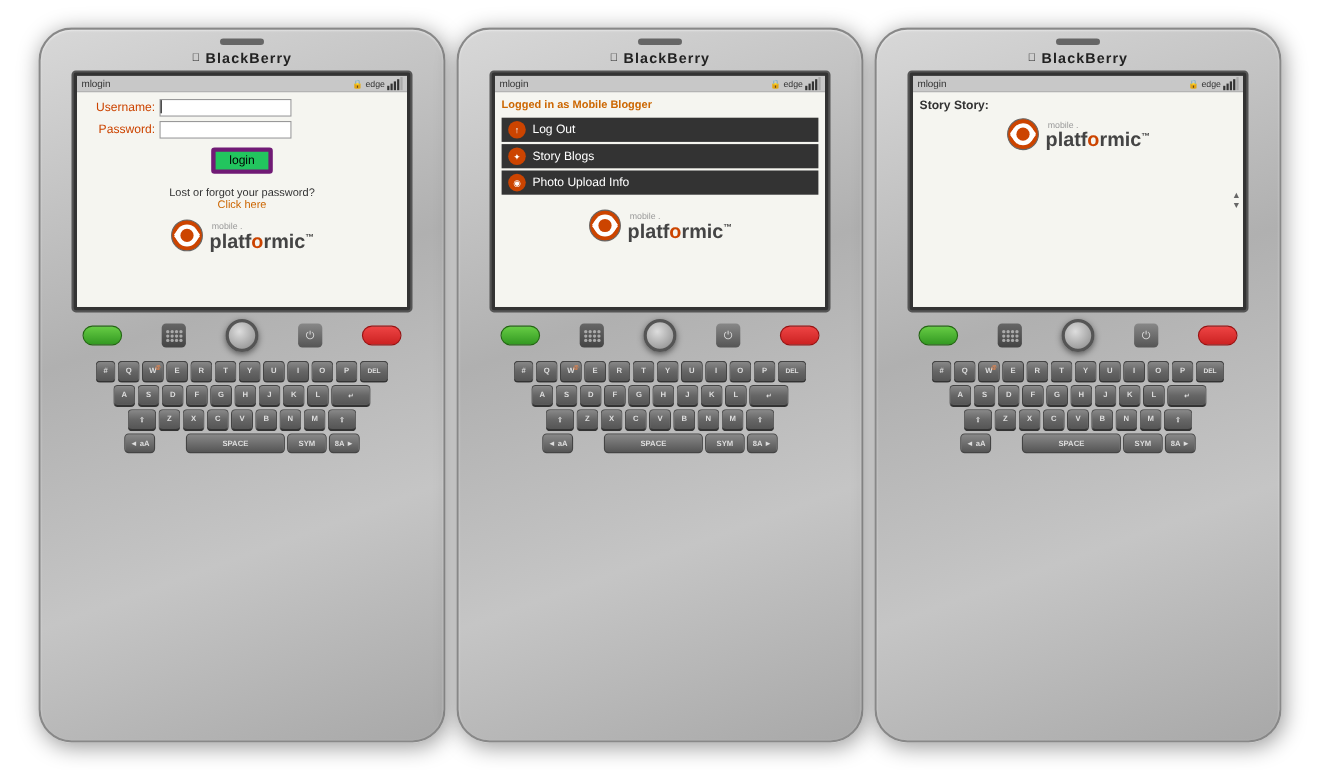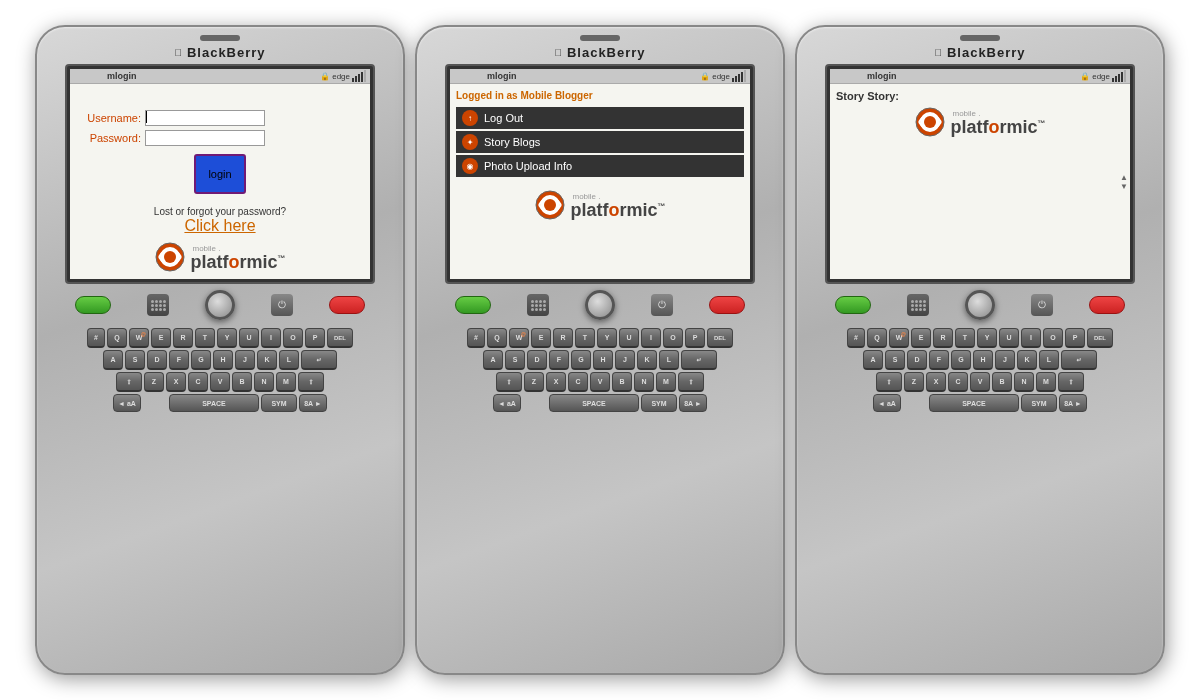--- a/index.html
+++ b/index.html
@@ -80,21 +80,21 @@
       background: #c8c8c8;
       display: flex;
       justify-content: space-between;
       align-items: center;
       padding: 1px 4px;
       font-size: 9px;
       color: #333;
       border-bottom: 1px solid #aaa;
       flex-shrink: 0;
     }
-    .status-left { font-weight: bold; margin-left: 33px; }
+    .status-left { font-weight: normal; }
     .status-right {
       display: flex;
       align-items: center;
       gap: 2px;
       font-size: 8px;
     }
     .signal-bars {
       display: flex;
       align-items: flex-end;
       gap: 1px;
@@ -109,21 +109,20 @@
       padding: 6px;
       overflow: hidden;
       background: #f5f5f0;
       font-size: 11px;
     }
     
     .login-form {
       display: flex;
       flex-direction: column;
       gap: 4px;
-      margin-top: 20px;
     }
     .form-row {
       display: flex;
       align-items: center;
       gap: 4px;
     }
     .form-label {
       color: #cc4400;
       font-size: 11px;
       width: 65px;
@@ -135,37 +134,36 @@
       height: 16px;
       width: 120px;
       font-size: 10px;
     }
     .login-btn-row {
       display: flex;
       justify-content: center;
       margin: 4px 0;
     }
     .login-btn {
-      background: #1d4ed8;
-      border: 2px solid #701a75;
+      background: #22c55e;
+      border: 4px solid #701a75;
       border-radius: 3px;
-      padding: 12px 12px;
+      padding: 2px 12px;
       font-size: 11px;
       cursor: pointer;
     }
     .forgot-text {
       text-align: center;
       font-size: 10px;
       color: #333;
       margin-top: 4px;
     }
     .click-here {
       color: #cc6600;
-      text-decoration: underline;
-      font-size: 16px;
+      font-size: 10px;
     }
     
     .logo-area {
       display: flex;
       justify-content: center;
       align-items: center;
       margin-top: 6px;
       gap: 4px;
     }
     .logo-icon {

